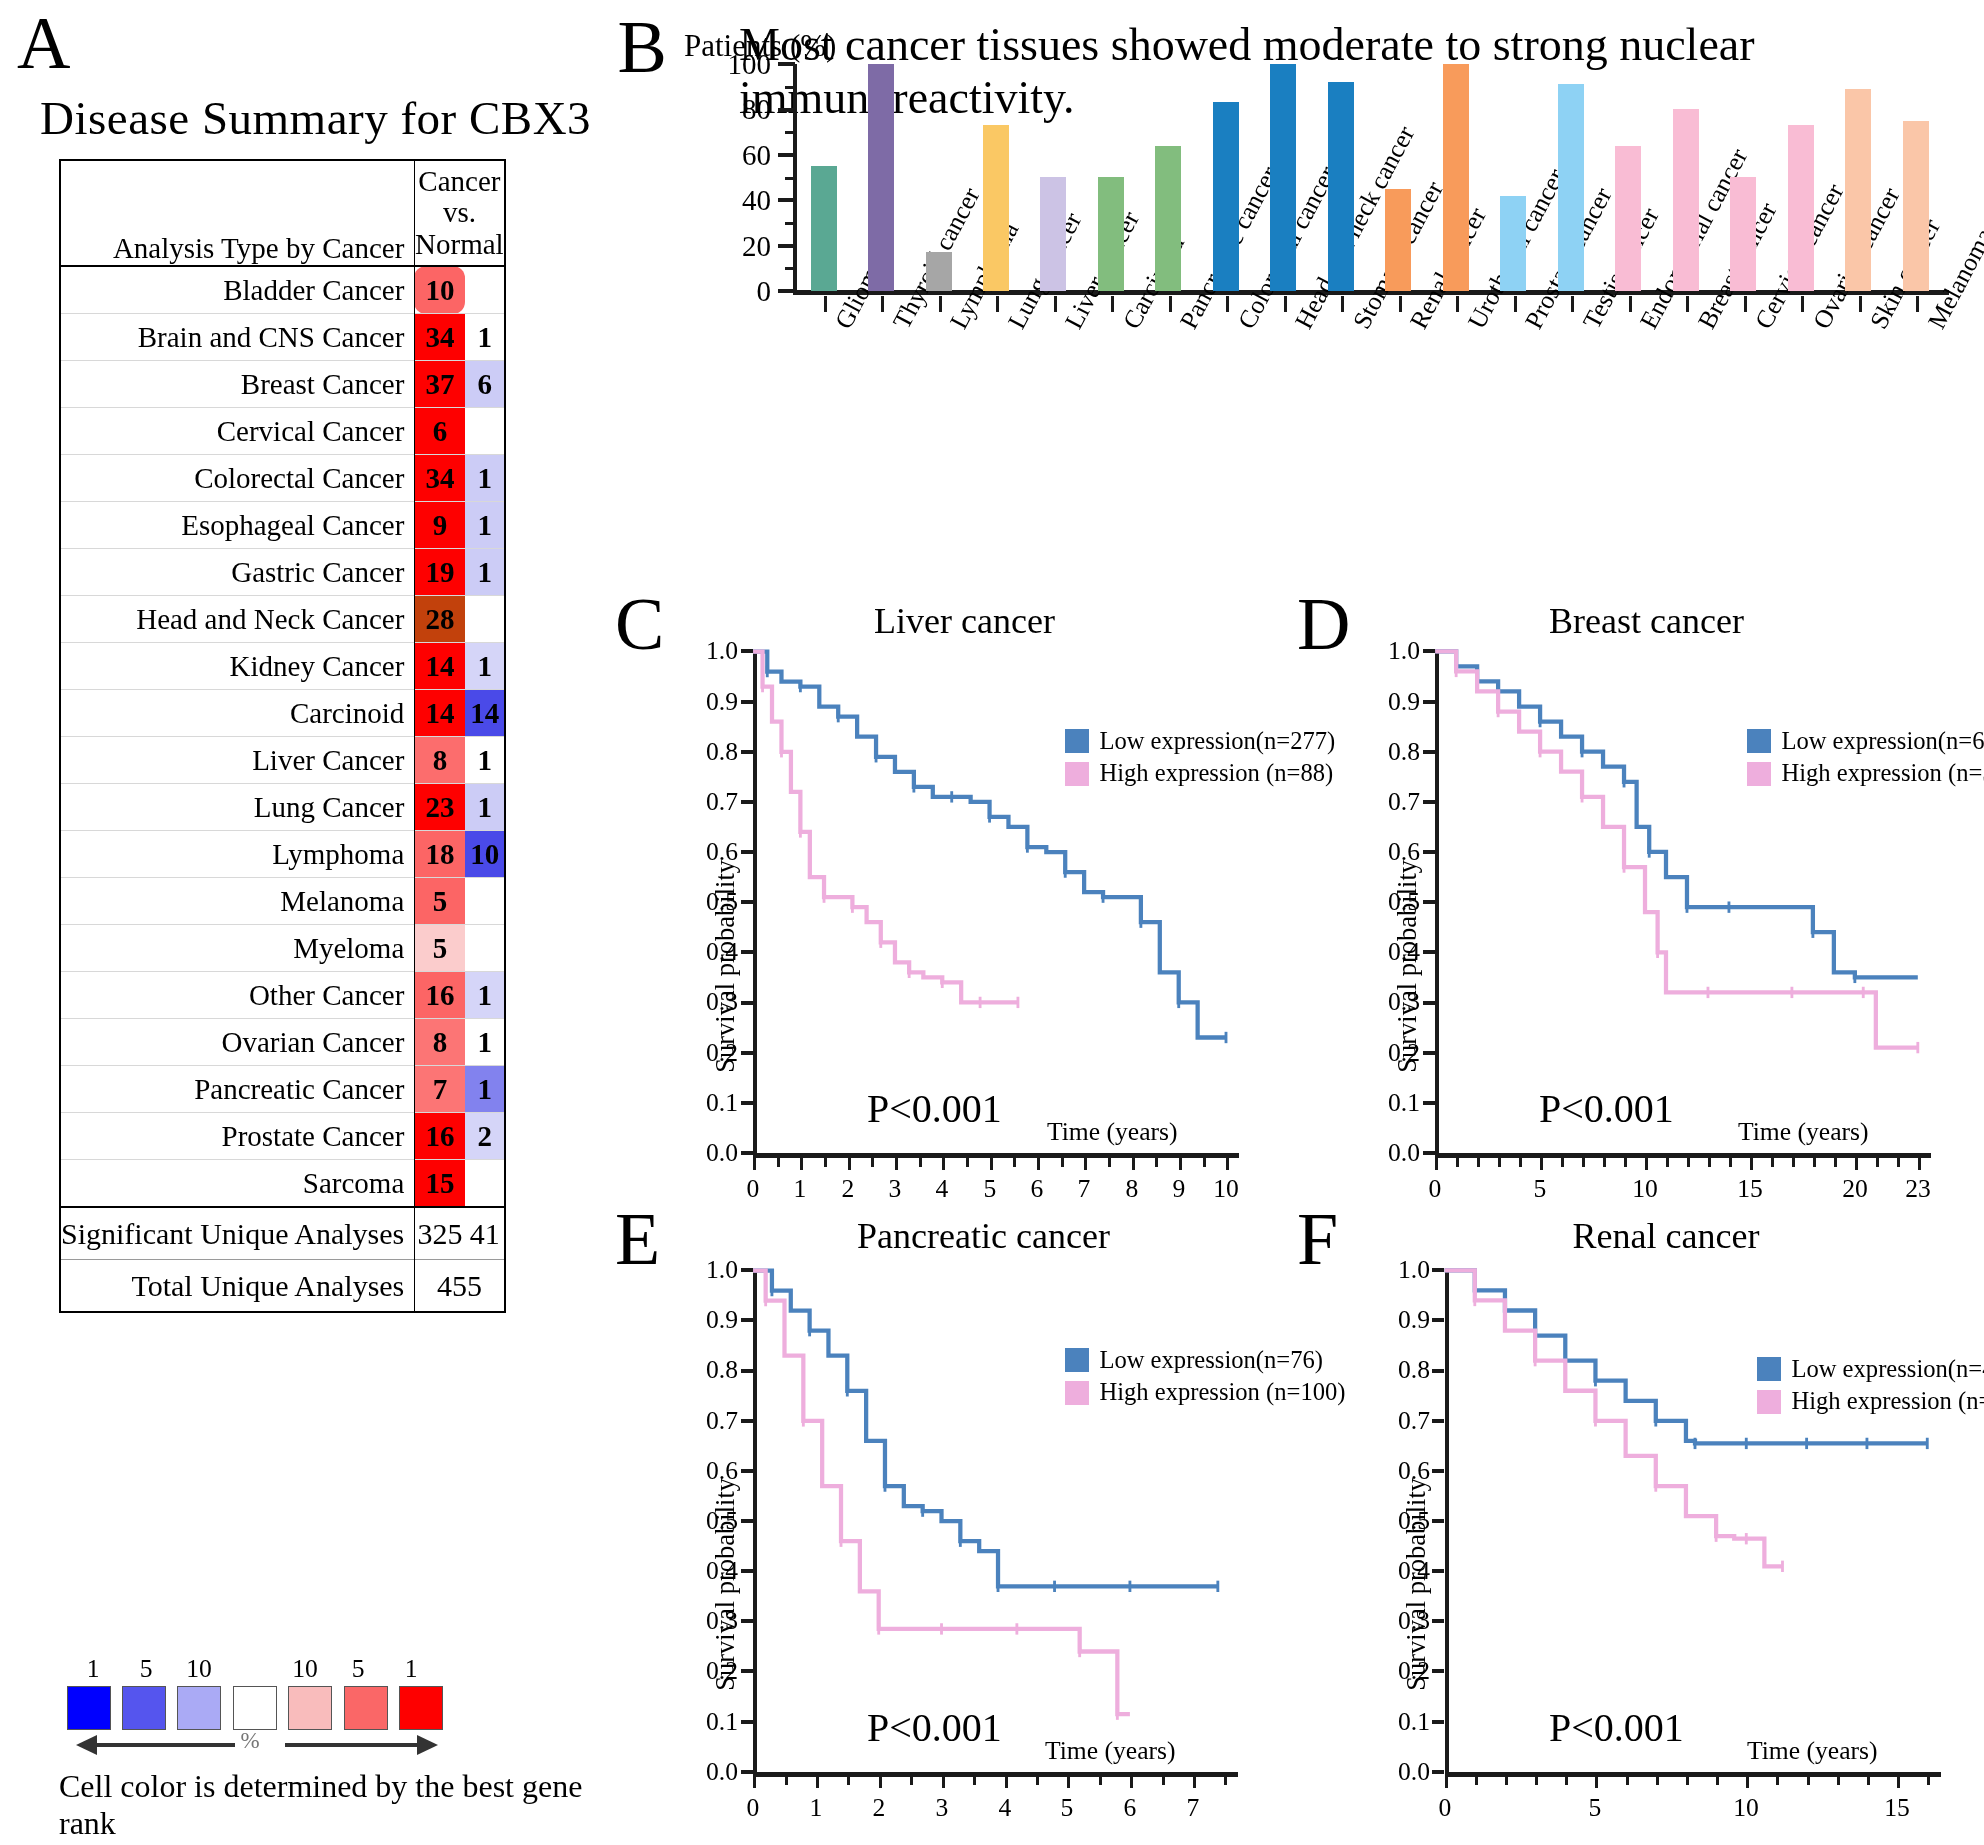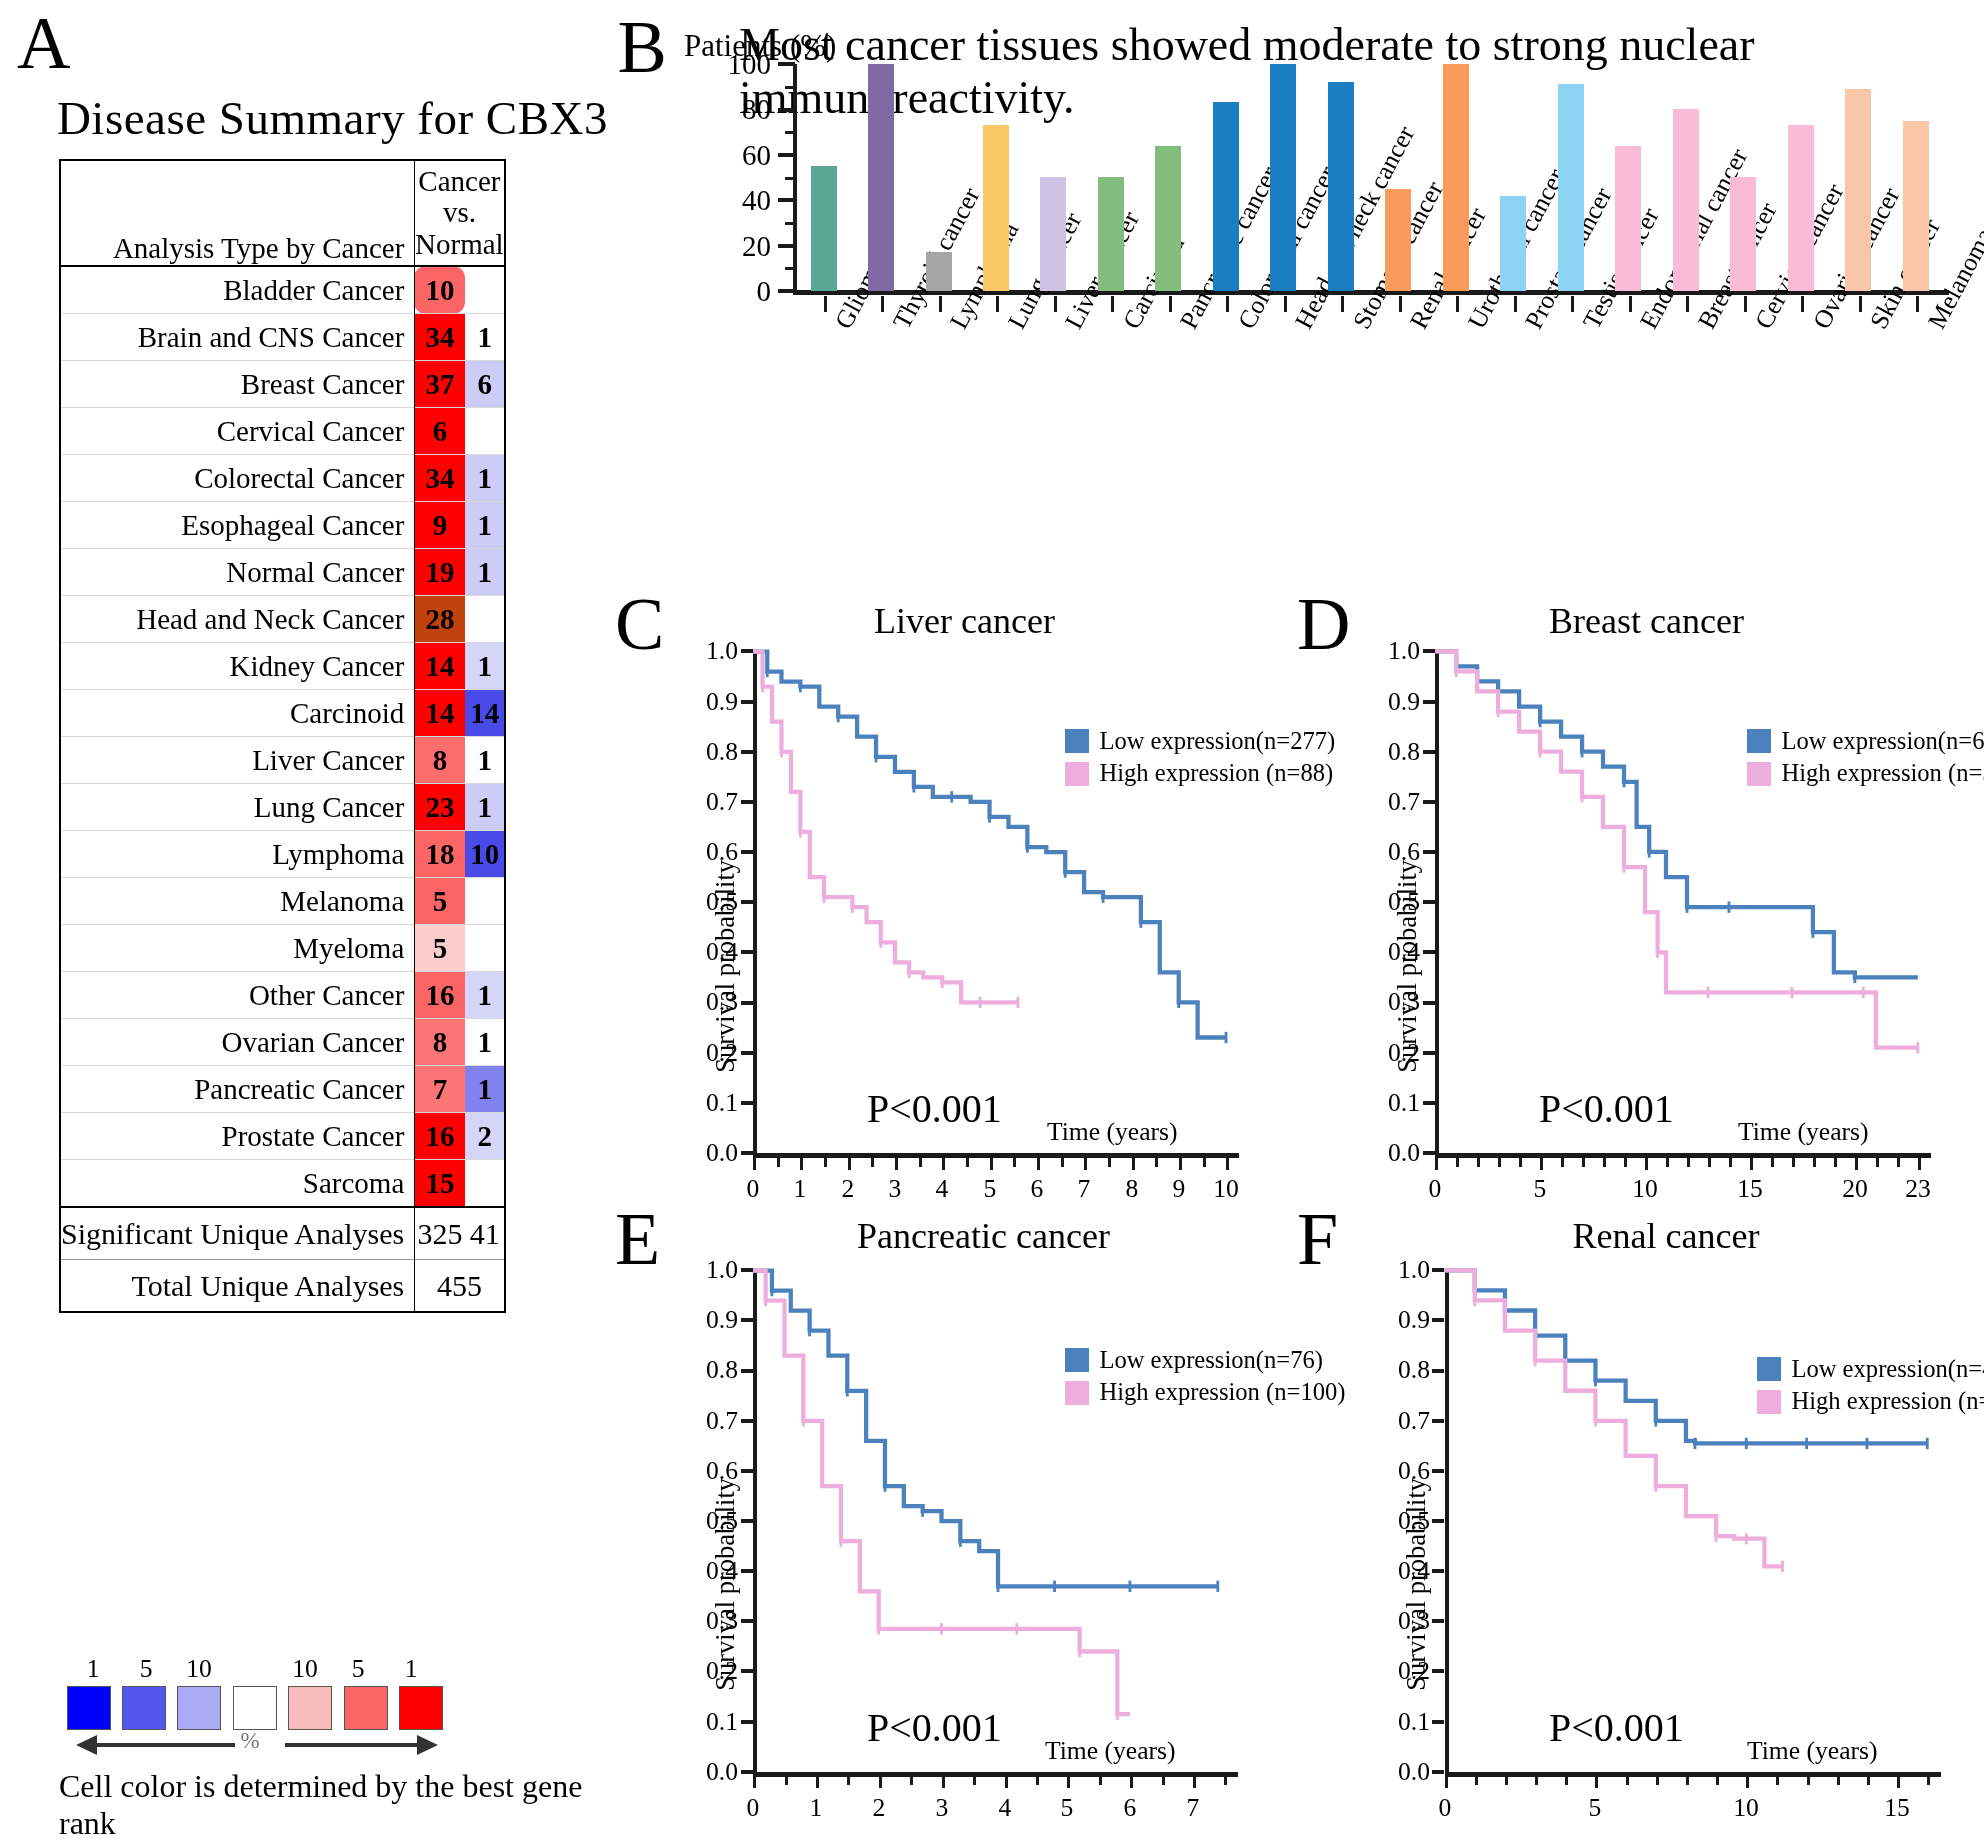--- a/index.html
+++ b/index.html
@@ -1,21 +1,21 @@
 <!DOCTYPE html>
 <html style="font-size:15px"><head>
 <meta charset="utf-8">
 <style>
   html,body{margin:0;padding:0;background:#fff;}
   body{width:1985px;height:1845px;position:relative;font-family:"Liberation Serif",serif;color:#000;overflow:hidden;}
   .panel-letter{position:absolute;font-family:"Liberation Serif",serif;font-size:74px;line-height:1;}
 
   
   #panelA{position:absolute;left:0;top:0;width:625px;height:1845px;}
-  #panelA .title{position:absolute;left:40px;top:91px;width:568px;font-size:47px;text-align:right;letter-spacing:0.5px;}
+  #panelA .title{position:absolute;left:40px;top:91px;width:568px;font-size:47px;text-align:left;letter-spacing:0.5px;}
   table.onco{position:absolute;left:59px;top:159px;border-collapse:collapse;width:447px;
              font-size:28px;background:#fff;}
   table.onco td,table.onco th{padding:0;margin:0;}
   .obox{border:2.8px solid #000;}
   .hdr-left{width:299px;height:104px;text-align:right;padding-right:9.5px !important;vertical-align:bottom;
             border-right:1.9px solid #000;font-size:29px;}
   .hdr-right{width:142px;text-align:center;vertical-align:middle;font-size:29px;line-height:1.08;}
   .rowname{text-align:right;padding-right:9.5px !important;border-right:1.9px solid #000;white-space:nowrap;
            font-size:29px;height:46px;}
   .cellv{width:71px;text-align:center;font-size:29px;font-weight:bold;height:46px;}
@@ -105,21 +105,21 @@
           <td class="rowname sep-thin">Colorectal Cancer</td>
           <td class="cellv sep-thin" style="background:#fe0000">34</td>
           <td class="cellv sep-thin" style="background:#ccccf6">1</td>
         </tr>
         <tr>
           <td class="rowname sep-thin">Esophageal Cancer</td>
           <td class="cellv sep-thin" style="background:#fe0000">9</td>
           <td class="cellv sep-thin" style="background:#ccccf6">1</td>
         </tr>
         <tr>
-          <td class="rowname sep-thin">Normal Cancer</td>
+          <td class="rowname sep-thin">Gastric Cancer</td>
           <td class="cellv sep-thin" style="background:#fe0000">19</td>
           <td class="cellv sep-thin" style="background:#ccccf6">1</td>
         </tr>
         <tr>
           <td class="rowname sep-thin">Head and Neck Cancer</td>
           <td class="cellv sep-thin" style="background:#c2410c">28</td>
           <td class="cellv sep-thin" style="background:#ffffff"></td>
         </tr>
         <tr>
           <td class="rowname sep-thin">Kidney Cancer</td>

